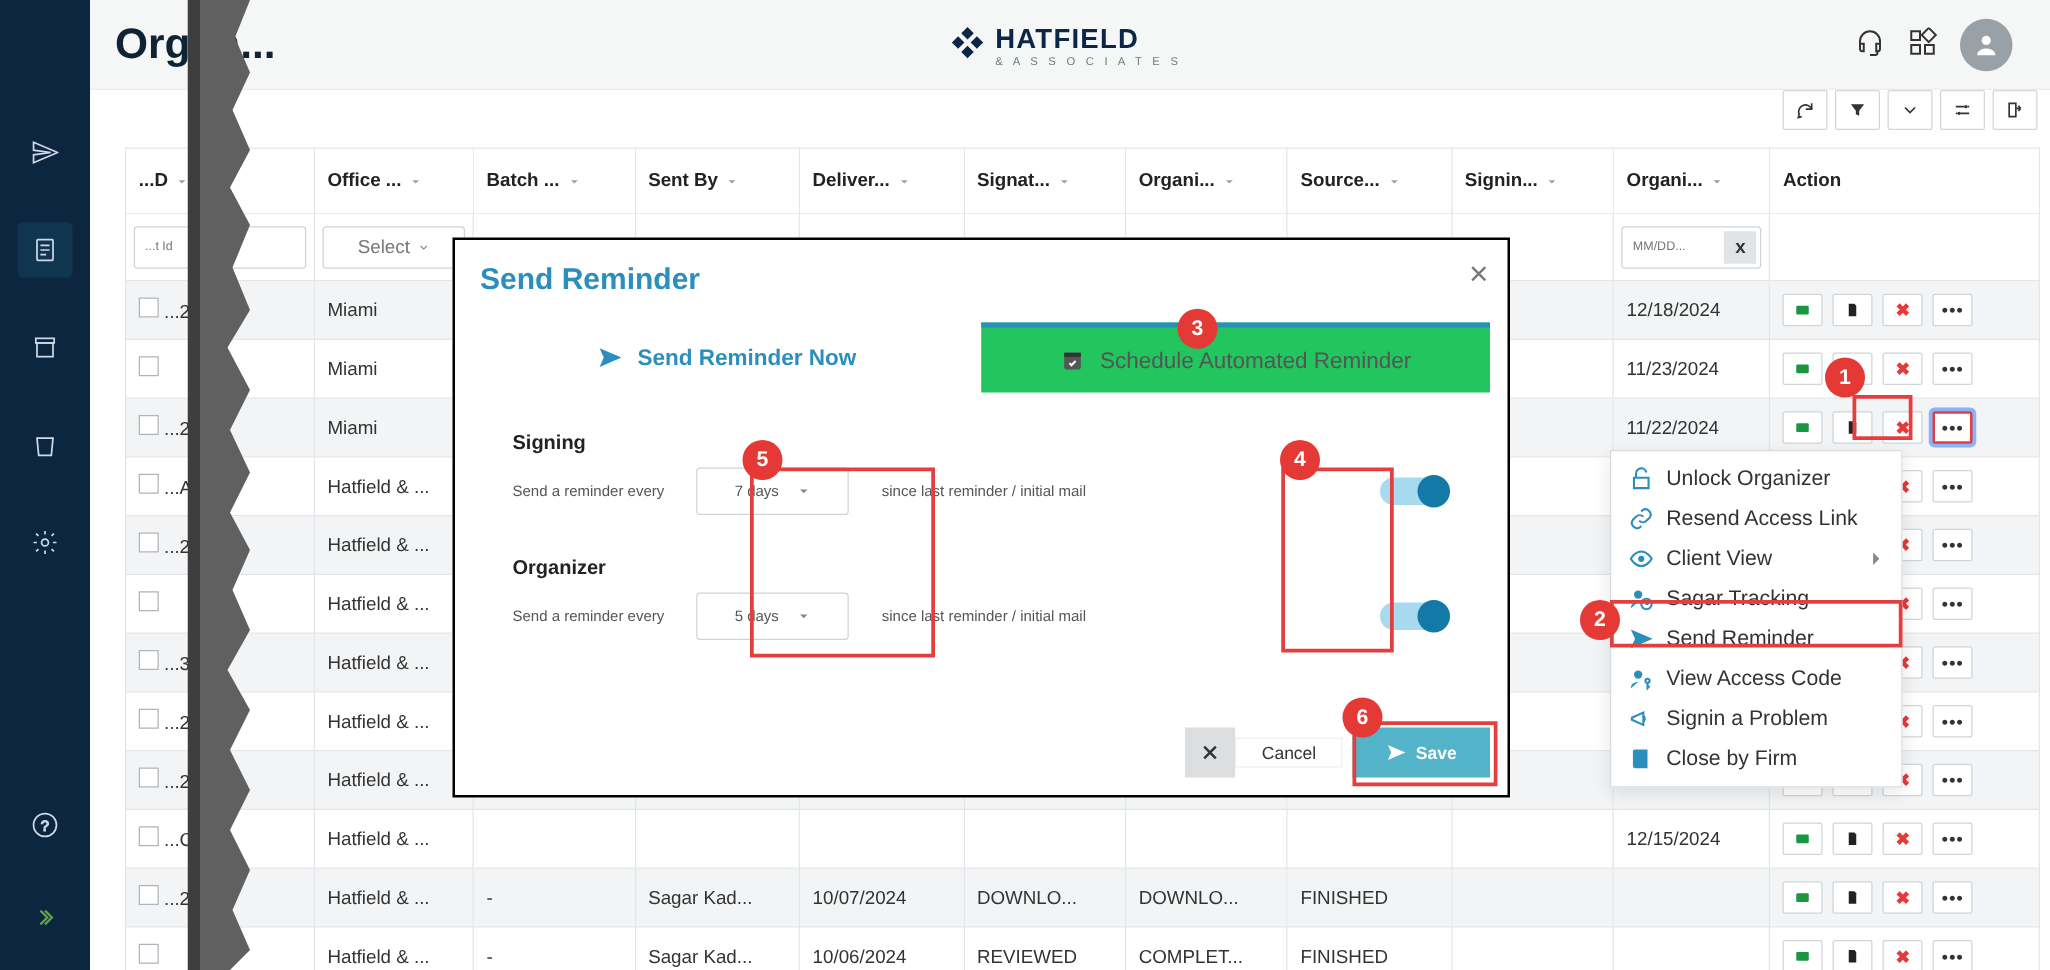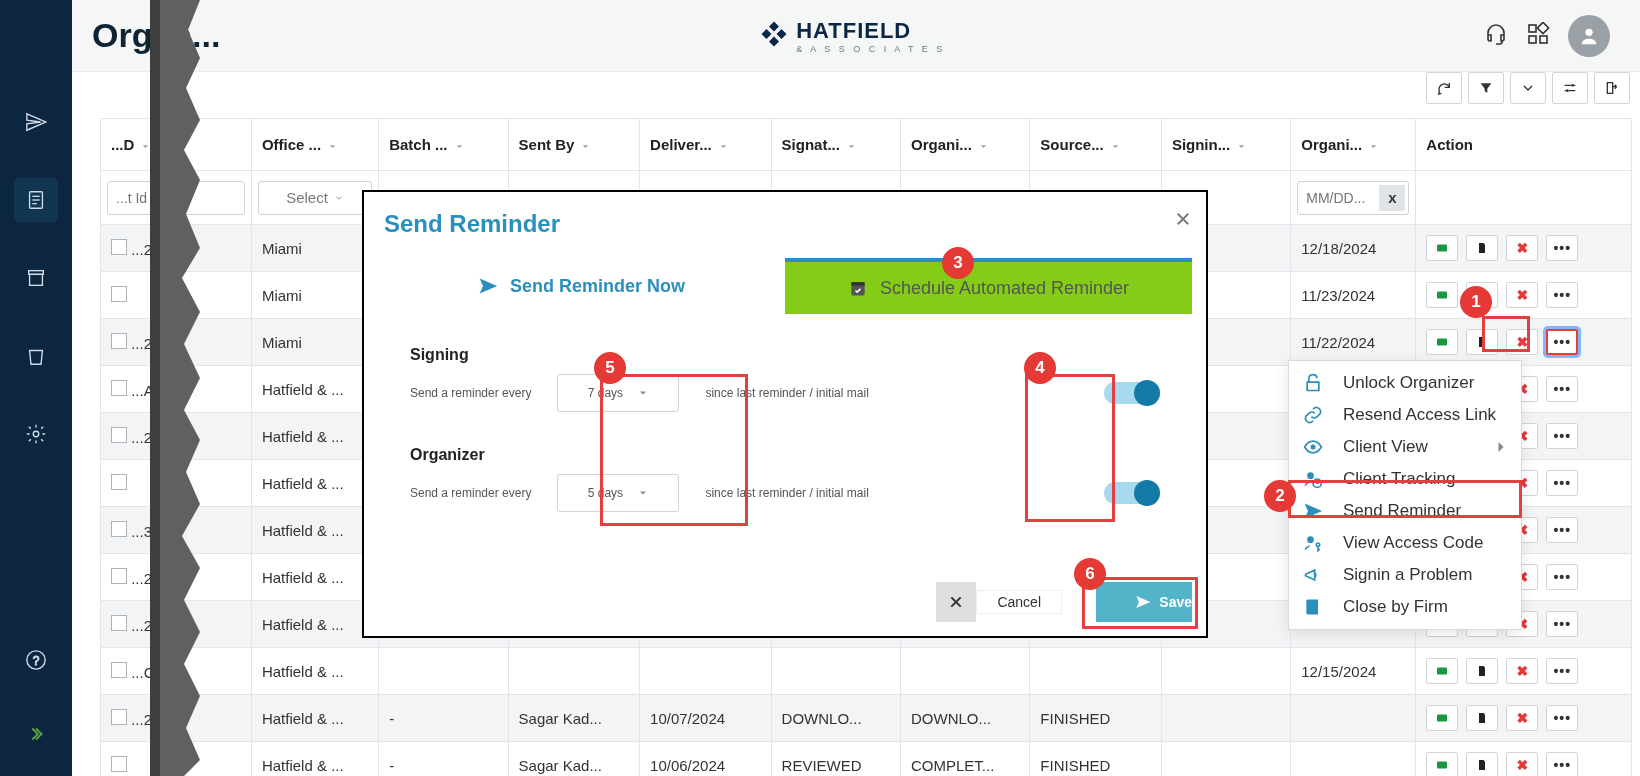--- a/index.html
+++ b/index.html
@@ -30,63 +30,63 @@
   .subtoolbar .tbtn svg { width:16px; height:16px; fill:#333;}
   
   .table-wrap { position:absolute; left:100px; top:118px; right:8px; bottom:0; z-index:10;}
   table { border-collapse:collapse; width:100%; table-layout:fixed; }
   th, td { border:1px solid #e3e5e8; padding:10px 10px; text-align:left; white-space:nowrap; overflow:hidden; text-overflow:ellipsis; font-size:15px; vertical-align:middle; height:41px;}
   th { background:#fff; font-weight:700; color:#222; height:52px; position:relative;}
   tr:nth-child(odd) td { background:#f2f4f5; }
   tr.filter-row td { background:#fff !important; padding:6px; height:54px;}
   .col-sort { display:inline-flex; gap:3px; margin-left:6px; vertical-align:middle;}
   .col-sort svg { width:11px; height:11px; fill:#9aa0a6;}
-  .filter-input { width:100%; height:34px; border:1px solid #cfd3d6; border-radius:3px; padding:0 8px; font-size:14px; color:#777;}
+  .filter-input { width:100%; height:34px; border:1px solid #cfd3d6; border-radius:3px; padding:0 8px; font-size:10px; color:#777;}
   .select-pill { width:100%; height:34px; border:1px solid #cfd3d6; border-radius:3px; display:flex; align-items:center; justify-content:center; gap:6px; color:#777;cursor:pointer;}
   .date-input-wrap { position:relative; }
   .date-input-wrap .x-clear { position:absolute; right:4px; top:4px; width:26px; height:26px; background:#e1e4e6; display:flex; align-items:center;justify-content:center; font-weight:700; cursor:pointer;}
   .chk { width:16px; height:16px; border:1px solid #aeb4b9; background:#fff; display:inline-block; cursor:pointer;}
   
   .action-cell { display:flex; gap:8px; align-items:center; }
   .act-btn { width:32px; height:26px; border:1px solid #d1d5d8; border-radius:2px; display:flex; align-items:center; justify-content:center; background:#fff; cursor:pointer; font-size:14px;}
   .act-btn.green svg{ fill:#1a9641;} .act-btn.green{ color:#1a9641;}
   .act-btn.black svg{ fill:#222;}
   .act-btn.red { color:#e63939; font-weight:700;}
   .act-btn.more { font-weight:700; color:#333; letter-spacing:1px;}
   .act-btn.more.highlighted { border:2px solid #e43f3f; box-shadow:0 0 0 3px rgba(65,137,255,.6);}
   
   .modal { position:absolute; left:362px; top:190px; width:846px; height:448px; background:#fff; border:2px solid #000; z-index:60;}
   .modal-title { font-size:24px; font-weight:700; color:#2b8fbd; padding:18px 20px 20px;}
   .modal-close { position:absolute; right:14px; top:18px; cursor:pointer; color:#666; font-weight:700;}
   .modal-tabs { display:flex; margin:0 14px;}
   .mtab { flex:1; height:56px; display:flex; align-items:center; justify-content:center; gap:12px; font-size:18px; cursor:pointer; }
   .mtab.now { color:#2b8fbd; font-weight:700;}
-  .mtab.schedule { color:#555; background:#84cc16; border-top:4px solid #2b8fbd; font-weight:500;}
+  .mtab.schedule { color:#555; background:#22c55e; border-top:4px solid #2b8fbd; font-weight:500;}
   .mtab svg { width:20px; height:20px;}
   .modal-body { padding:18px 46px 0;}
   .section-h { font-weight:700; font-size:16px; color:#222; margin-top:14px; margin-bottom:10px;}
   .form-row { display:flex; align-items:center; gap:26px; font-size:12px; color:#555; position:relative;justify-content:center;}
   .days-select { width:122px; height:38px; border:1px solid #cfd3d6; border-radius:3px; display:flex; align-items:center; justify-content:center; gap:14px; cursor:pointer; background:#fff;}
   .highlight-box { border:3px solid #e43f3f; position:absolute;}
   .hb5 { left:600px; top:374px; width:148px; height:152px; z-index:65;}
   .hb4 { left:1025px; top:374px; width:90px; height:148px; z-index:65;}
   .hb6 { left:1082px; top:577px; width:116px; height:52px; z-index:65;}
   .hb2 { left:1288px; top:480px; width:234px; height:38px; z-index:76;}
   .hb1-wrap { left:1482px; top:316px; width:48px; height:36px; z-index:65;}
   .toggle { width:56px; height:22px; border-radius:12px; background:#a7d9ef; position:relative; cursor:pointer;}
   .toggle::after { content:""; position:absolute; right:0; top:-2px; width:26px; height:26px; background:#1379a7; border-radius:50%;}
   .modal-footer { position:absolute; right:14px; bottom:14px; display:flex; align-items:center; gap:0;}
   .btn-cancel-x { width:40px; height:40px; background:#dcdedf; display:flex; align-items:center; justify-content:center; font-weight:700; cursor:pointer;}
   .btn-cancel { padding:0 20px; height:24px; display:flex; align-items:center; background:#fff; border:1px solid #eee; cursor:pointer;}
-  .btn-save { height:40px; width:96px; display:flex; align-items:center; justify-content:flex-end; gap:8px; background:#53b3c9; color:#fff; font-weight:600; cursor:pointer;margin-left:26px;}
+  .btn-save { height:40px; width:110px; display:flex; align-items:center; justify-content:center; gap:8px; background:#53b3c9; color:#fff; font-weight:600; cursor:pointer;}
   
   .callout { position:absolute; width:32px; height:32px; border-radius:50%; background:#e53935; color:#fff; font-weight:700; display:flex; align-items:center; justify-content:center; font-size:17px; z-index:80;}
   
   .ctx-menu { position:absolute; left:1288px; top:360px; width:234px; background:#fff; border:1px solid #d8dbdd; box-shadow:0 4px 14px rgba(0,0,0,.1); z-index:75; padding:6px 0;}
-  .ctx-item { display:flex; align-items:center; gap:20px; padding:6px 14px; font-size:17px; color:#333; cursor:pointer; position:relative;}
+  .ctx-item { display:flex; align-items:center; gap:10px; padding:6px 14px; font-size:17px; color:#333; cursor:pointer; position:relative;}
   .ctx-item svg { width:20px; height:20px; fill:#2b8fbd;}
   .ctx-item .chev-r { position:absolute; right:10px; fill:#888;}
 </style>
 </head>
 <body>
 
 <div class="torn">
 <svg viewBox="0 0 50 776" preserveAspectRatio="none">
   <polygon fill="#3e3e3e" points="0,0 40,0 28,30 44,58 26,88 46,120 24,150 44,180 26,214 46,248 22,278 44,312 24,344 46,378 24,410 44,440 26,472 46,504 22,536 44,568 24,600 46,632 24,664 44,696 26,728 46,760 24,776 0,776"></polygon>
   <polygon fill="#606060" points="10,0 50,0 38,30 50,58 36,88 50,120 34,150 50,180 36,214 50,248 32,278 50,312 34,344 50,378 34,410 50,440 36,472 50,504 32,536 50,568 34,600 50,632 34,664 50,696 36,728 50,760 34,776 10,776"></polygon>
@@ -754,21 +754,21 @@
         <path d="M9 6l6 6-6 6"></path>
       </svg>
     </div>
     <div class="ctx-item">
       <svg viewBox="0 0 24 24">
         <circle cx="9" cy="8" r="4"></circle>
         <path d="M2 21c0-4 3-6 7-6"></path>
         <circle cx="17" cy="17" r="5" fill="none" stroke="#2b8fbd" stroke-width="2"></circle>
         <path d="M17 14v3h2" stroke="#2b8fbd" stroke-width="2" fill="none"></path>
       </svg>
-      <span>Client Tracking</span>
+      <span>Sagar Tracking</span>
     </div>
     <div class="ctx-item">
       <svg viewBox="0 0 24 24">
         <path d="M2 21l21-9L2 3l4 9-4 9z"></path>
       </svg>
       <span>Send Reminder</span>
     </div>
     <div class="ctx-item">
       <svg viewBox="0 0 24 24">
         <circle cx="9" cy="8" r="4"></circle>

